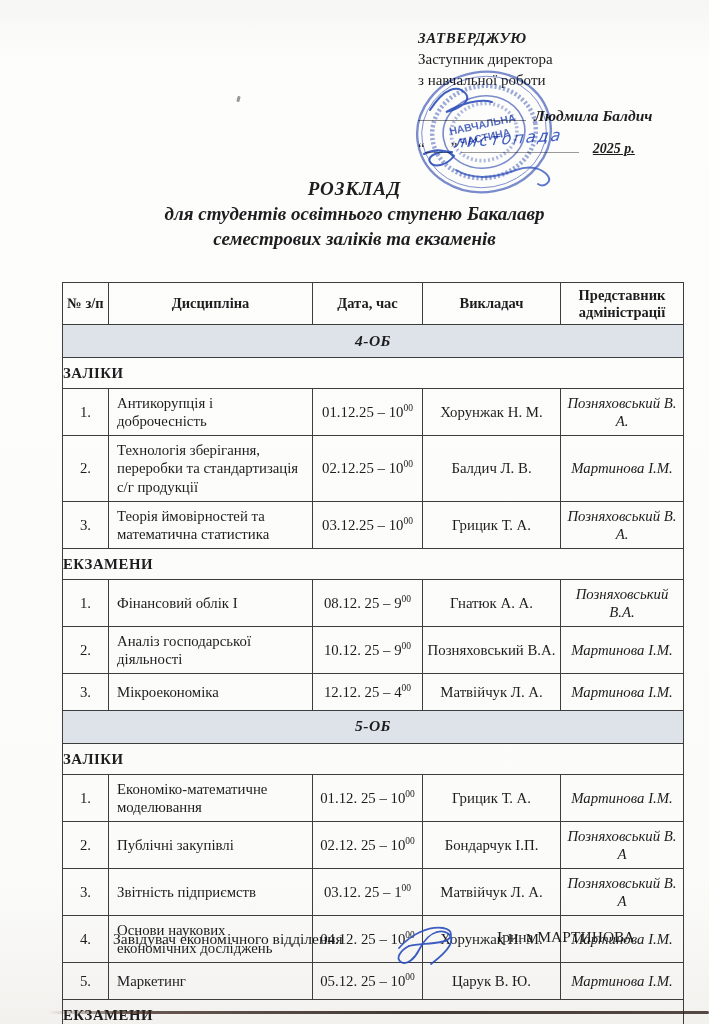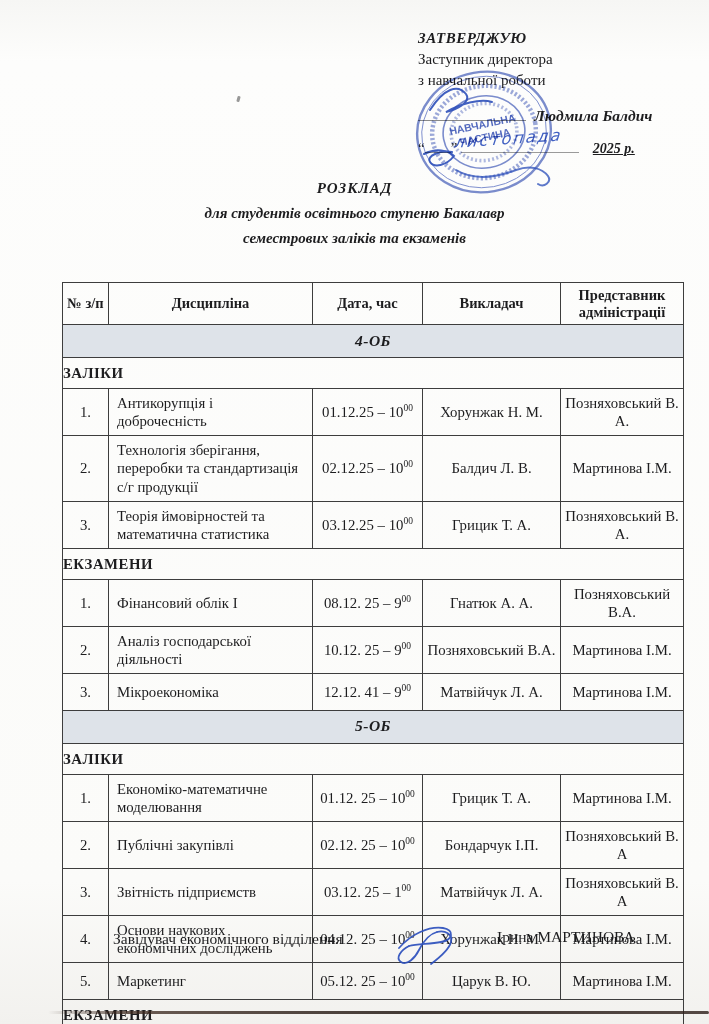--- a/index.html
+++ b/index.html
@@ -31,34 +31,34 @@
     transform:rotate(-4deg) skewX(-12deg);opacity:.9;white-space:nowrap;
   }
   .year{font-weight:bold;font-style:italic;margin-left:10px;font-size:14px;}
   .year u{text-decoration-thickness:1.2px;}
 
   
   .stamp{position:absolute;top:58px;left:396px;width:176px;height:148px;pointer-events:none;mix-blend-mode:multiply;}
 
   
   .doc-title{position:absolute;top:176px;left:0;width:709px;text-align:center;
-    font-weight:bold;font-style:italic;font-size:15px;line-height:25px;}
+    font-weight:bold;font-style:italic;font-size:19px;line-height:25px;}
   .doc-title .t1{letter-spacing:1px;}
 
   
   .tbl-wrap{position:absolute;top:282px;left:62px;width:621px;}
   table{border-collapse:collapse;table-layout:fixed;width:621px;
     font-size:14.8px;line-height:1.22;}
   th,td{border:1.5px solid #3d3d3d;vertical-align:middle;padding:5px 4px;}
   thead th{font-weight:bold;text-align:center;padding:4px 2px;font-size:14.5px;line-height:1.15;}
   td.c-num{text-align:center;}
   td.c-disc{text-align:left;padding-left:8px;padding-right:6px;}
   td.c-date{text-align:center;white-space:nowrap;}
   td.c-teach{text-align:center;}
-  td.c-admin{text-align:center;padding-left:2px;padding-right:2px;}
+  td.c-admin{text-align:center;padding-left:2px;padding-right:2px;font-style:italic;}
   sup{font-size:9.5px;line-height:0;}
   tr.group-row td{
     background:#dee3e9;text-align:center;font-weight:bold;font-style:italic;
     font-size:15.5px;padding:3px 0;letter-spacing:.5px;
   }
   tr.sub-row td{font-weight:bold;font-size:14.8px;padding:2px 0;letter-spacing:.5px;}
   tbody td{height:26px;}
 
   
   .footer{position:absolute;top:924px;left:0;width:709px;height:60px;margin-left:9px;}
@@ -178,21 +178,21 @@
           <tr>
             <td class="c-num">2.</td>
             <td class="c-disc">Аналіз господарської діяльності</td>
             <td class="c-date"><span>10.12. 25 –  9</span><sup>00</sup></td>
             <td class="c-teach">Позняховський В.А.</td>
             <td class="c-admin">Мартинова І.М.</td>
           </tr>
           <tr>
             <td class="c-num">3.</td>
             <td class="c-disc">Мікроекономіка</td>
-            <td class="c-date"><span>12.12. 41 –  9</span><sup>00</sup></td>
+            <td class="c-date"><span>12.12. 25 –  4</span><sup>00</sup></td>
             <td class="c-teach">Матвійчук Л. А.</td>
             <td class="c-admin">Мартинова І.М.</td>
           </tr>
           <tr class="group-row">
             <td colspan="5">5-ОБ</td>
           </tr>
           <tr class="sub-row">
             <td colspan="5">ЗАЛІКИ</td>
           </tr>
           <tr>

